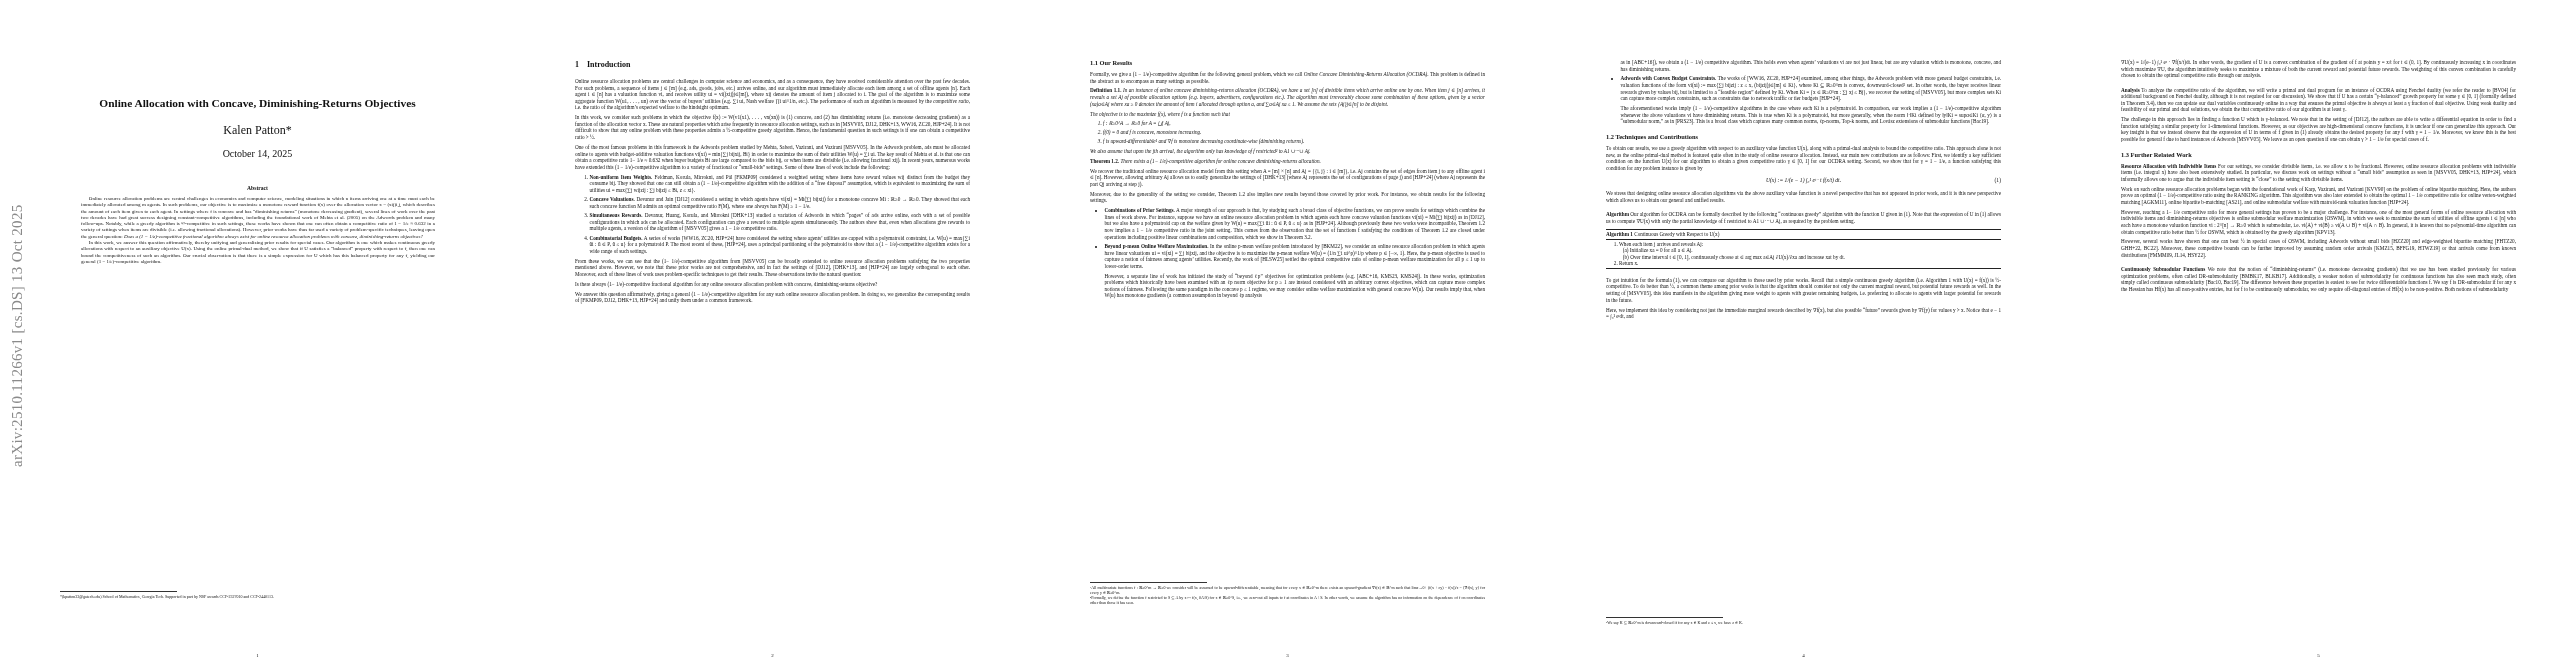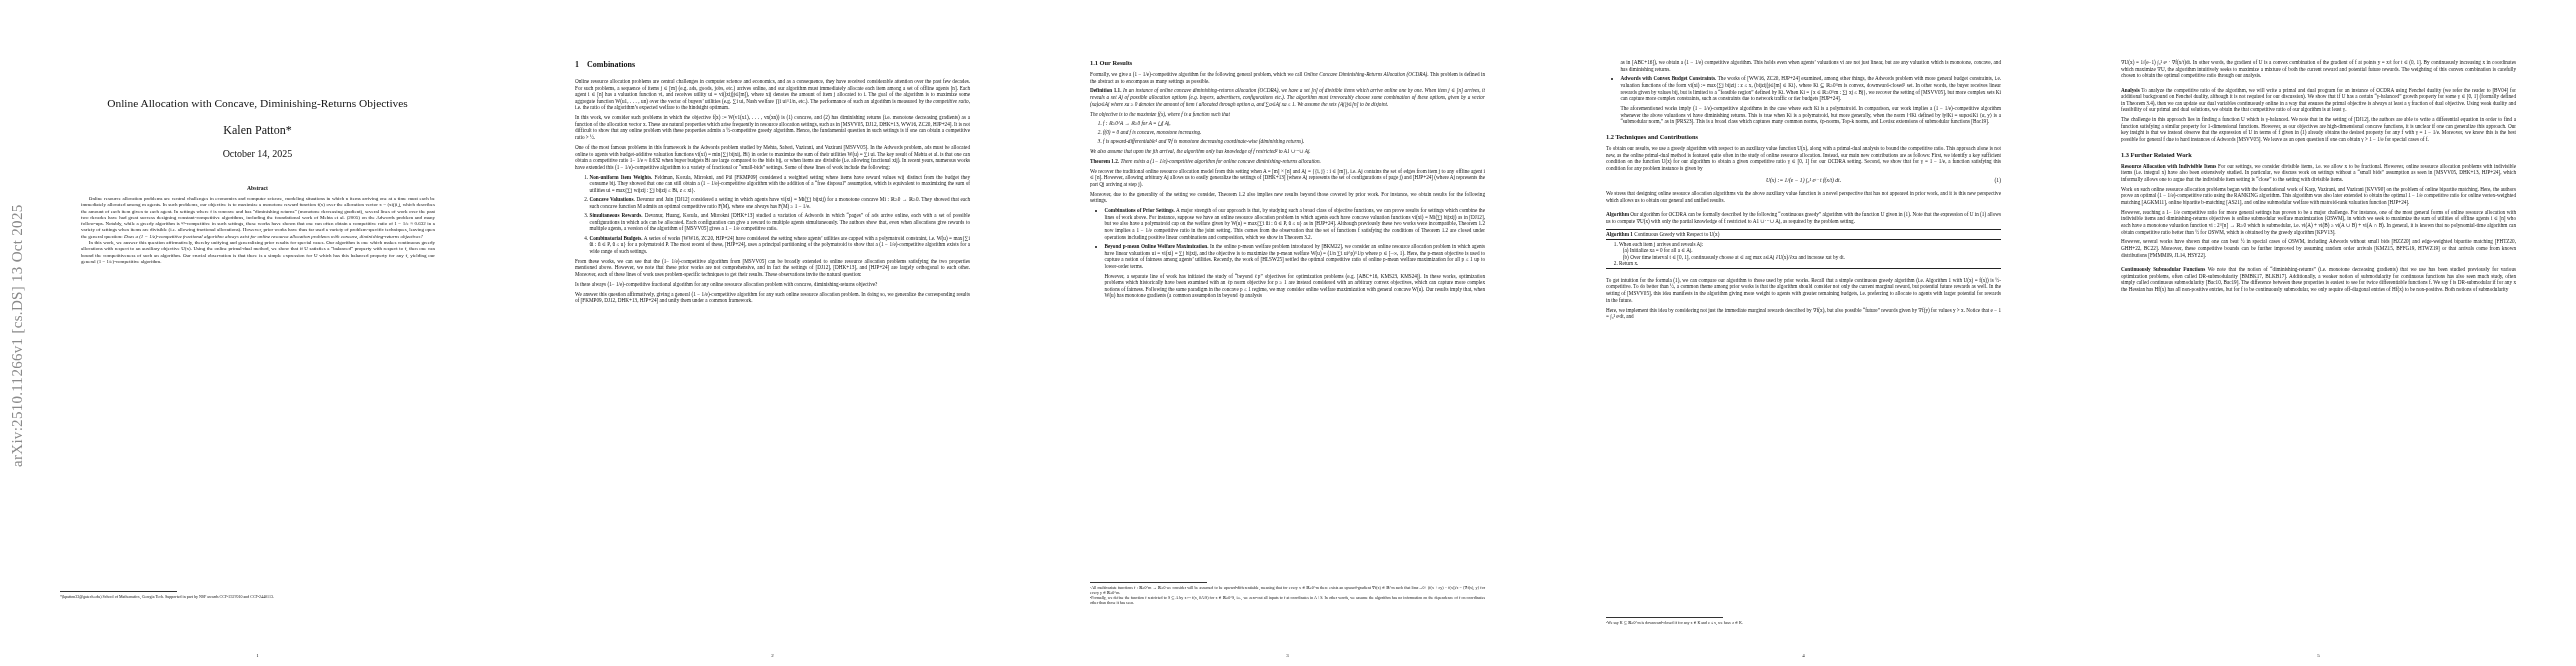--- a/index.html
+++ b/index.html
@@ -25,21 +25,21 @@
   .eqnum { position:absolute; right:0; top:0; font-style:normal; }
   .algo { border-top:0.8px solid #222; border-bottom:0.8px solid #222; margin:4.4px 0 7.8px 0; }
   .algo-title { border-bottom:0.4px solid #222; padding:1.1px 0; font-size:5.2px; }
   .algo-body { font-size:5.2px; line-height:6.6px; padding:1.1px 0 1.1px 7.8px; }
   .algo-body .sub { padding-left:9px; }
   .para-head { font-weight:bold; }
   .stamp { position:absolute; left:4.4px; top:78px; width:22px; height:389px; }
   .stamp span { position:absolute; left:0; bottom:0; transform-origin:left bottom;
                 transform:rotate(-90deg) translate(0,22px); white-space:nowrap;
                 font-family:"Liberation Serif","DejaVu Serif",serif; font-size:15px; color:#8a8a8a; letter-spacing:0.3px; }
-  .title { position:absolute; top:89px; left:0; width:100%; text-align:center; font-size:11.4px; font-weight:normal; }
+  .title { position:absolute; top:89px; left:0; width:100%; text-align:center; font-size:11.4px; font-weight:bold; }
   .author { position:absolute; top:123px; left:0; width:100%; text-align:center; font-size:12px; }
   .date { position:absolute; top:148px; left:0; width:100%; text-align:center; font-size:10px; }
   .abs-head { position:absolute; top:185px; left:0; width:100%; text-align:center; font-size:5.6px; font-weight:bold; }
   .abs { position:absolute; top:196px; left:81px; width:354px; font-size:5px; line-height:6.3px; text-align:justify; }
   .abs p { margin:0; text-indent:7.8px; }
   .p1fn { position:absolute; top:591px; left:60px; width:395px; }
 </style>
 </head>
 <body>
 
@@ -57,21 +57,21 @@
   </div>
   <div class="p1fn">
     <div class="fnrule"></div>
     <div class="fn">*(kpatton33@gatech.edu) School of Mathematics, Georgia Tech. Supported in part by NSF awards CCF-2327010 and CCF-2440113.</div>
   </div>
   <div class="pagenum">1</div>
 </div>
 
 <div class="page" style="left:515px;">
   <h2 class="sec" style="top:60px; left:60px;">
-    <span>1</span>&nbsp;&nbsp;&nbsp;&nbsp;<span>Combinations</span>
+    <span>1</span>&nbsp;&nbsp;&nbsp;&nbsp;<span>Introduction</span>
   </h2>
   <div class="content txt" style="top:78px;">
     <p><span>Online resource allocation problems are central challenges in computer science and economics, and as a consequence, they have received considerable attention over the past few decades. For such problems, a sequence of items j ∈ [m] (e.g. ads, goods, jobs, etc.) arrives online, and our algorithm must immediately allocate each item among a set of offline agents [n]. Each agent i ∈ [n] has a valuation function vi, and receives utility ui = vi((xij)j∈[m]), where xij denotes the amount of item j allocated to i. The goal of the algorithm is to maximize some aggregate function W(u1, . . . , un) over the vector of buyers’ utilities (e.g. ∑i ui, Nash welfare ∏i ui^1/n, etc.). The performance of such an algorithm is measured by the </span><span class="it">competitive ratio</span><span>, i.e. the ratio of the algorithm’s expected welfare to the hindsight optimum.</span></p>
     <p>In this work, we consider such problems in which the objective f(x) := W(v1(x1), . . . , vn(xn)) is (1) concave, and (2) has diminishing returns (i.e. monotone decreasing gradients) as a function of the allocation vector x. These are natural properties which arise frequently in resource allocation settings, such as in [MSVV05, DJ12, DHK+13, WW16, ZC20, HJP+24]. It is not difficult to show that any online problem with these properties admits a ½-competitive greedy algorithm. Hence, the fundamental question in such settings is if one can obtain a competitive ratio &gt; ½.</p>
     <p>One of the most famous problems in this framework is the Adwords problem studied by Mehta, Saberi, Vazirani, and Vazirani [MSVV05]. In the Adwords problem, ads must be allocated online to agents with budget-additive valuation functions vi(xi) = min{∑j bijxij, Bi} in order to maximize the sum of their utilities W(u) = ∑i ui. The key result of Mehta et al. is that one can obtain a competitive ratio 1− 1/e ≈ 0.632 when buyer budgets Bi are large compared to the bids bij, or when items are divisible (i.e. allowing fractional xij). In recent years, numerous works have extended this (1 − 1/e)-competitive algorithm to a variety of fractional or “small-bids” settings. Some of these lines of work include the following:</p>
     <ol class="num">
       <li><span class="b">Non-uniform Item Weights.</span><span> Feldman, Korula, Mirrokni, and Pál [FKMP09] considered a weighted setting where items have reward values wij distinct from the budget they consume bij. They showed that one can still obtain a (1 − 1/e)-competitive algorithm with the addition of a “free disposal” assumption, which is equivalent to maximizing the sum of utilities ui = max{∑j wijzij : ∑j bijzij ≤ Bi, z ≤ xi}.</span></li>
       <li><span class="b">Concave Valuations.</span><span> Devanur and Jain [DJ12] considered a setting in which agents have vi(xi) = Mi(∑j bijxij) for a monotone concave Mi : ℝ≥0 → ℝ≥0. They showed that each such concave function M admits an optimal competitive ratio F(M), where one always has F(M) ≥ 1 − 1/e.</span></li>
       <li><span class="b">Simultaneous Rewards.</span><span> Devanur, Huang, Korula, and Mirrokni [DHK+13] studied a variation of Adwords in which “pages” of ads arrive online, each with a set of possible configurations in which ads can be allocated. Each configuration can give a reward to multiple agents simultaneously. The authors show that, even when allocations give rewards to multiple agents, a version of the algorithm of [MSVV05] gives a 1 − 1/e competitive ratio.</span></li>
       <li><span class="b">Combinatorial Budgets.</span><span> A series of works [WW16, ZC20, HJP+24] have considered the setting where agents’ utilities are capped with a polymatroid constraint, i.e. W(u) = max{∑i ūi : ū ∈ P, ū ≤ u} for a polymatroid P. The most recent of these, [HJP+24], uses a principal partitioning of the polymatroid to show that a (1 − 1/e)-competitive algorithm exists for a wide range of such settings.</span></li>

